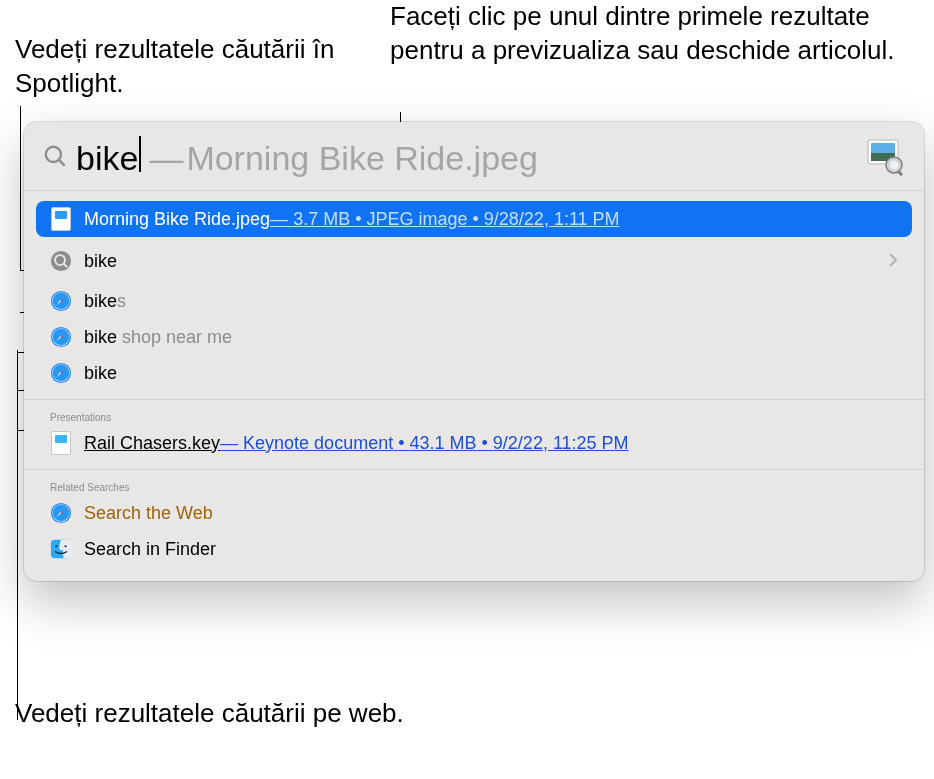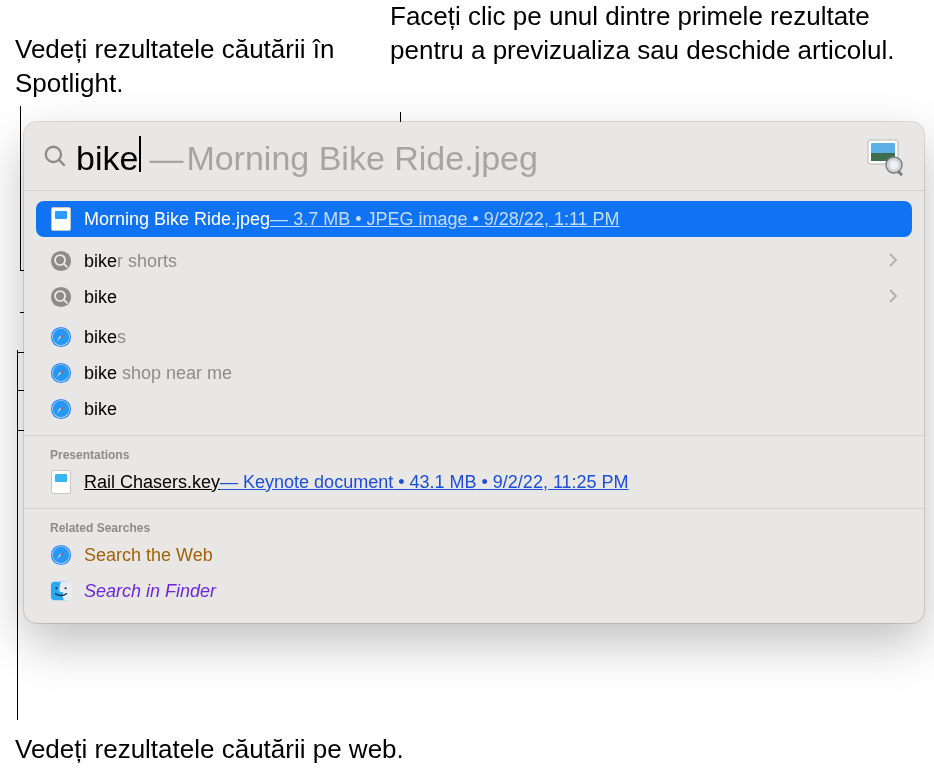--- a/index.html
+++ b/index.html
@@ -121,22 +121,22 @@
     .chevron {
       margin-left: auto;
       color: #b3b1af;
     }
     .divider {
       height: 1px;
       background: #d3d1cf;
       margin: 8px 0 4px 0;
     }
     .section-header {
-      font-size: 12px;
-      font-weight: 700;
+      font-size: 10px;
+      font-weight: 400;
       color: #8e8c8a;
       padding: 8px 26px 2px 26px;
     }
     .doc-icon {
       width: 20px;
       height: 24px;
       background: #fff;
       border: 1px solid #c8c6c4;
       border-radius: 2px;
       position: relative;
@@ -170,21 +170,21 @@
     .finder-svg { width: 24px; height: 24px; }
     .preview-app-svg { width: 40px; height: 40px; }
   </style>
 </head>
 <body>
 
 <div class="callout" style="top:26px; left:15px; width:330px;margin-top:7px;">Vedeți rezultatele căutării în Spotlight.</div>
 
 <div class="callout" style="top:0px; left:390px; width:520px;">Faceți clic pe unul dintre primele rezultate pentru a previzualiza sau deschide articolul.</div>
 
-<div class="callout" style="top:733px; left:15px; width:560px;">Vedeți rezultatele căutării pe web.</div>
+<div class="callout" style="top:697px; left:15px; width:560px;">Vedeți rezultatele căutării pe web.</div>
 
 <div class="callout-line" style="left:20px; top:106px; width:1px; height:164px;"></div>
 <div class="callout-line" style="left:20px; top:270px; width:12px; height:1px;"></div>
 <div class="callout-line" style="left:20px; top:312px; width:12px; height:1px;"></div>
 
 <div class="callout-line" style="left:400px; top:112px; width:1px; height:110px;"></div>
 
 <div class="callout-line" style="left:17px; top:350px; width:1px; height:370px;"></div>
 <div class="callout-line" style="left:17px; top:352px; width:12px; height:1px;"></div>
 <div class="callout-line" style="left:17px; top:390px; width:12px; height:1px;"></div>
@@ -222,35 +222,20 @@
           <span class="doc-icon"></span>
         </span>
       <span class="result-title">Morning Bike Ride.jpeg</span>
       <span class="result-meta">
         <span> — </span><span>3.7 MB</span><span> • </span><span>JPEG image</span><span> • </span><span>9/28/22, 1:11 PM</span>
       </span>
     </div>
 
     <div style="height:6px;"></div>
 
-    <div class="result-row">
-      <span class="result-icon">
-        <svg class="mag-svg" viewBox="0 0 24 24" fill="#8e8c8a">
-            <circle cx="12" cy="12" r="11"></circle>
-            <circle cx="11" cy="11" r="5.5" fill="none" stroke="#e8e7e6" stroke-width="2"></circle>
-            <line x1="15" y1="15" x2="18.5" y2="18.5" stroke="#e8e7e6" stroke-width="2" stroke-linecap="round"></line>
-          </svg>
-      </span>
-      <span><span class="sugg-prefix">bike</span><span class="sugg-rest">r shorts</span></span>
-      <span class="chevron">
-        <svg width="9" height="14" viewBox="0 0 9 14" fill="none" stroke="currentColor" stroke-width="2">
-            <polyline points="1,1 7,7 1,13"></polyline>
-          </svg>
-      </span>
-    </div>
 
     <div class="result-row">
       <span class="result-icon">
         <svg class="mag-svg" viewBox="0 0 24 24" fill="#8e8c8a">
             <circle cx="12" cy="12" r="11"></circle>
             <circle cx="11" cy="11" r="5.5" fill="none" stroke="#e8e7e6" stroke-width="2"></circle>
             <line x1="15" y1="15" x2="18.5" y2="18.5" stroke="#e8e7e6" stroke-width="2" stroke-linecap="round"></line>
           </svg>
       </span>
       <span><span class="sugg-prefix">bike</span><span class="sugg-rest"></span></span>
@@ -336,18 +321,18 @@
     <div class="result-row">
       <span class="result-icon">
         <svg class="finder-svg" viewBox="0 0 24 24">
             <rect x="1" y="2" width="22" height="20" rx="4" fill="#2aa9f5"></rect>
             <path d="M12 2 Q9 11 11 13 L14 13 Q13 18 15 22 L23 22 Q24 22 24 18 L24 6 Q24 2 20 2 Z" fill="#e9ecef"></path>
             <circle cx="7" cy="9" r="1.2" fill="#0b2b4a"></circle>
             <circle cx="17" cy="9" r="1.2" fill="#0b2b4a"></circle>
             <path d="M6 15 Q12 19 18 15" stroke="#0b2b4a" stroke-width="1.6" fill="none" stroke-linecap="round"></path>
           </svg>
       </span>
-      <span class="result-title" style="color:#6d28d9;font-style:italic;">Search in Finder</span>
+      <span class="result-title" style="color:#000000;">Search in Finder</span>
     </div>
 
   </div>
 
 </div>
 
 </body></html>

